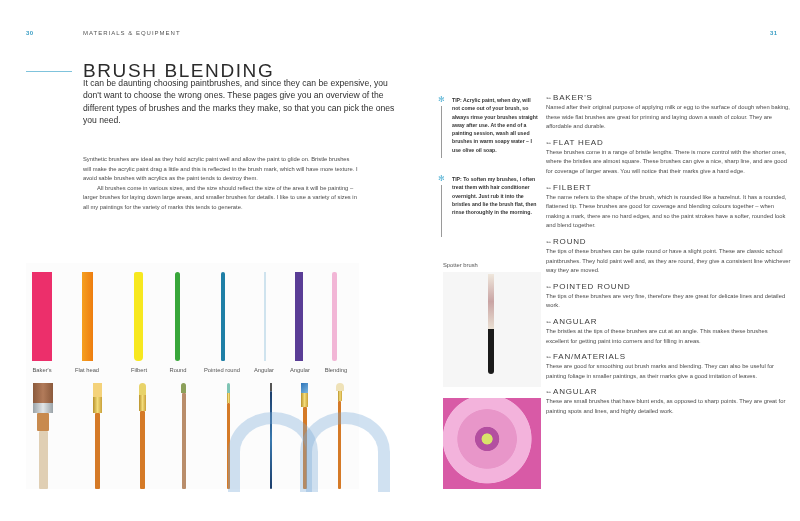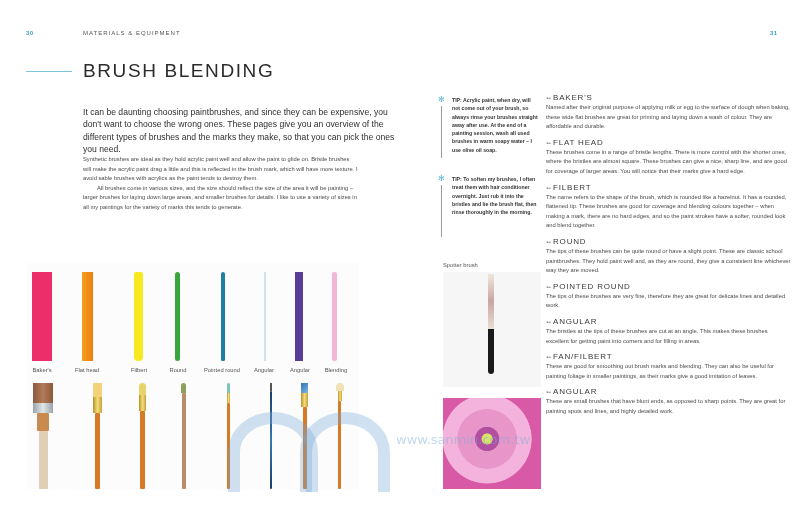--- a/index.html
+++ b/index.html
@@ -7,21 +7,21 @@
   body { font-family: "Liberation Sans", sans-serif; color: #3a3a3a; position: relative; }
 
   .page-num { position: absolute; top: 30px; font-size: 6px; font-weight: bold; color: #3b9ec4; letter-spacing: 0.3px; }
   .page-num.left { left: 26px; }
   .page-num.right { left: 770px; }
   .running-head { position: absolute; top: 30px; left: 83px; font-size: 6px; letter-spacing: 1px; color: #555; }
 
   .title-rule { position: absolute; top: 71px; left: 26px; width: 46px; height: 1px; background: #7fc3dc; }
   .page-title { position: absolute; top: 60px; left: 83px; font-size: 19px; letter-spacing: 1.6px; color: #2b2b2b; font-weight: normal; }
 
-  .intro { position: absolute; top: 106px; left: 83px; width: 320px; font-size: 8.6px; line-height: 12.4px; color: #2f2f2f; }
+  .intro { position: absolute; top: 77px; left: 83px; width: 320px; font-size: 8.6px; line-height: 12.4px; color: #2f2f2f; }
   .body-text { position: absolute; top: 155px; left: 83px; width: 275px; font-size: 5.8px; line-height: 9.6px; color: #4a4a4a; }
   .body-text p + p { text-indent: 14px; }
 
   
   .tip { position: absolute; left: 438px; width: 100px; }
   .tip .star { position: absolute; left: 0; top: 0; color: #5bb5d6; font-size: 8px; line-height: 8px; }
   .tip .bar { position: absolute; left: 3px; top: 10px; width: 1px; background: #9a9a9a; }
   .tip .tip-text { margin-left: 14px; font-size: 5.2px; line-height: 8.3px; font-weight: bold; color: #333; }
   .tip1 { top: 96px; }
   .tip1 .bar { height: 52px; }
@@ -172,26 +172,25 @@
   </div>
   <div class="entry">
     <div class="entry-head"><span class="arrow">➳</span><span>POINTED ROUND</span></div>
     <div class="entry-body">The tips of these brushes are very fine, therefore they are great for delicate lines and detailed work.</div>
   </div>
   <div class="entry">
     <div class="entry-head"><span class="arrow">➳</span><span>ANGULAR</span></div>
     <div class="entry-body">The bristles at the tips of these brushes are cut at an angle. This makes these brushes excellent for getting paint into corners and for filling in areas.</div>
   </div>
   <div class="entry">
-    <div class="entry-head"><span class="arrow">➳</span><span>FAN/FILBERT</span></div>
+    <div class="entry-head"><span class="arrow">➳</span><span>FAN/MATERIALS</span></div>
     <div class="entry-body">These are good for smoothing out brush marks and blending. They can also be useful for painting foliage in smaller paintings, as their marks give a good imitation of leaves.</div>
   </div>
   <div class="entry">
     <div class="entry-head"><span class="arrow">➳</span><span>ANGULAR</span></div>
     <div class="entry-body">These are small brushes that have blunt ends, as opposed to sharp points. They are great for painting spots and lines, and highly detailed work.</div>
   </div>
 </div>
 
 <div class="watermark">
   <div class="wm-arc" style="left:228px;top:412px;width:90px;height:80px;"></div>
   <div class="wm-arc" style="left:300px;top:412px;width:90px;height:80px;"></div>
-  <div class="wm-url">www.sanmin.com.tw</div>
 </div>
 
 </body></html>

